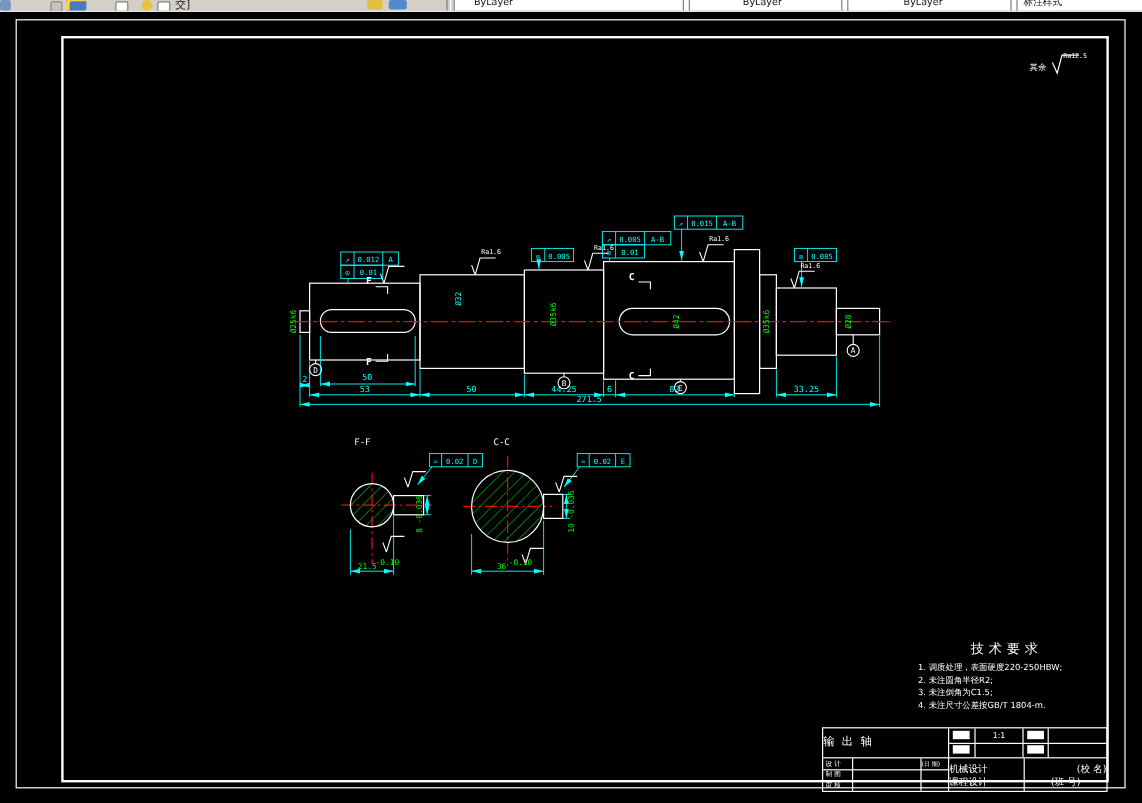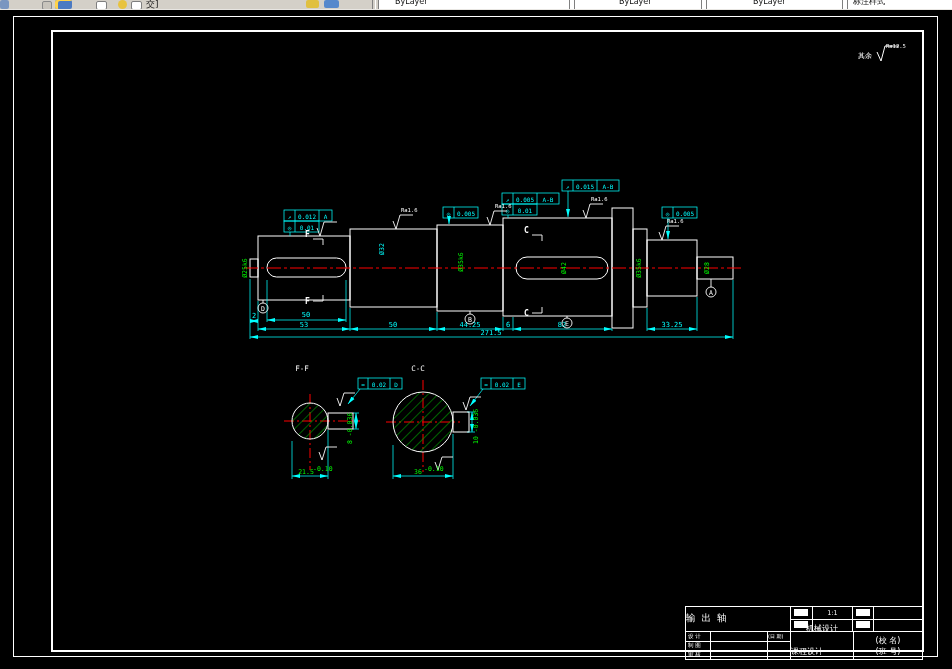--- a/index.html
+++ b/index.html
@@ -284,20 +284,27 @@
 
       <text x="418" y="371" text-anchor="middle" class="whttxt" font-size="7.5">C-C</text>
       <circle cx="423" cy="422" r="30" fill="url(#hatch)" stroke="#fff" stroke-width="1"></circle>
       <rect x="453" y="412" width="16" height="20" fill="none" stroke="#fff" stroke-width="1"></rect>
       <text x="418" y="474" text-anchor="middle" class="grntxt" font-size="7">36</text>
       <text x="424" y="471" class="grntxt" font-size="4.5">-0.10</text>
       <text x="478" y="444" transform="rotate(-90 478 444)" class="grntxt" font-size="5.5">10 -0.036</text>
     </g>
   </svg>
 
+  <div class="techreq">
+    <div class="tt">技术要求</div>
+    <div class="tl">1. 调质处理，表面硬度220-250HBW;</div>
+    <div class="tl">2. 未注圆角半径R2;</div>
+    <div class="tl">3. 未注倒角为C1.5;</div>
+    <div class="tl">4. 未注尺寸公差按GB/T 1804-m.</div>
+  </div>
 
   <div class="tblock">
 
     <div class="tb-line" style="left:0;top:24px;width:236px;height:1px;"></div>
     <div class="tb-line" style="left:104px;top:0;width:1px;height:52px;"></div>
     <div class="tb-line" style="left:105px;top:12px;width:131px;height:1px;"></div>
     <div class="tb-line" style="left:126px;top:0;width:1px;height:24px;"></div>
     <div class="tb-line" style="left:166px;top:0;width:1px;height:24px;"></div>
     <div class="tb-line" style="left:187px;top:0;width:1px;height:24px;"></div>
     <div class="tb-line" style="left:0;top:34px;width:104px;height:1px;"></div>
@@ -310,20 +317,20 @@
     <div class="tb-box" style="left:108px;top:14px;width:14px;height:7px;"></div>
     <div class="tb-box" style="left:170px;top:2px;width:14px;height:7px;"></div>
     <div class="tb-box" style="left:170px;top:14px;width:14px;height:7px;"></div>
 
     <div class="tb-cell" style="left:0;top:5px;width:104px;text-align:left;font-size:9.5px;letter-spacing:6px;">输出轴</div>
     <div class="tb-cell" style="left:127px;top:2px;width:39px;text-align:center;font-size:6.5px;">1:1</div>
     <div class="tb-cell" style="left:2px;top:26px;width:22px;font-size:5.5px;">设 计</div>
     <div class="tb-cell" style="left:2px;top:35px;width:22px;font-size:5.5px;">制 图</div>
     <div class="tb-cell" style="left:2px;top:44px;width:22px;font-size:5.5px;">审 核</div>
     <div class="tb-cell" style="left:82px;top:26px;width:22px;font-size:5px;">(日 期)</div>
-    <div class="tb-cell" style="left:105px;top:16px;width:62px;text-align:center;font-size:8px;">机械设计</div>
+    <div class="tb-cell" style="left:105px;top:28px;width:62px;font-size:8px;">机械设计</div>
     <div class="tb-cell" style="left:105px;top:39px;width:62px;text-align:left;font-size:8px;">课程设计</div>
-    <div class="tb-cell" style="left:168px;top:28px;width:68px;text-align:center;font-size:8px;">(校 名)</div>
+    <div class="tb-cell" style="left:168px;top:28px;width:68px;text-align:right;font-size:8px;">(校 名)</div>
     <div class="tb-cell" style="left:168px;top:39px;width:68px;text-align:center;font-size:8px;">(班 号)</div>
   </div>
 
   </div>
 </div>
 
 </body></html>

